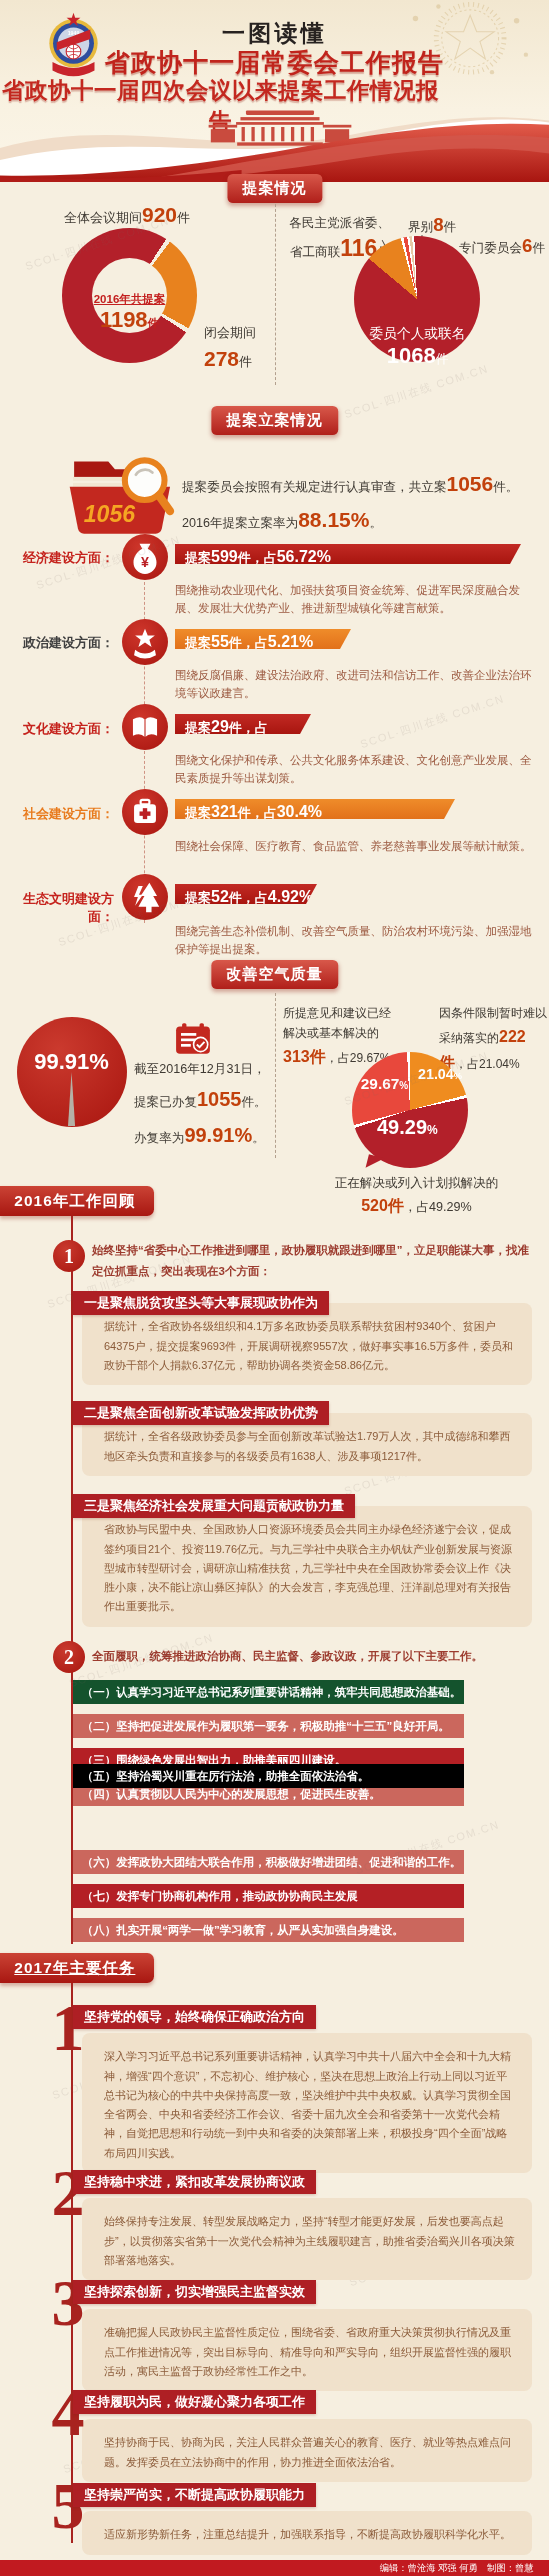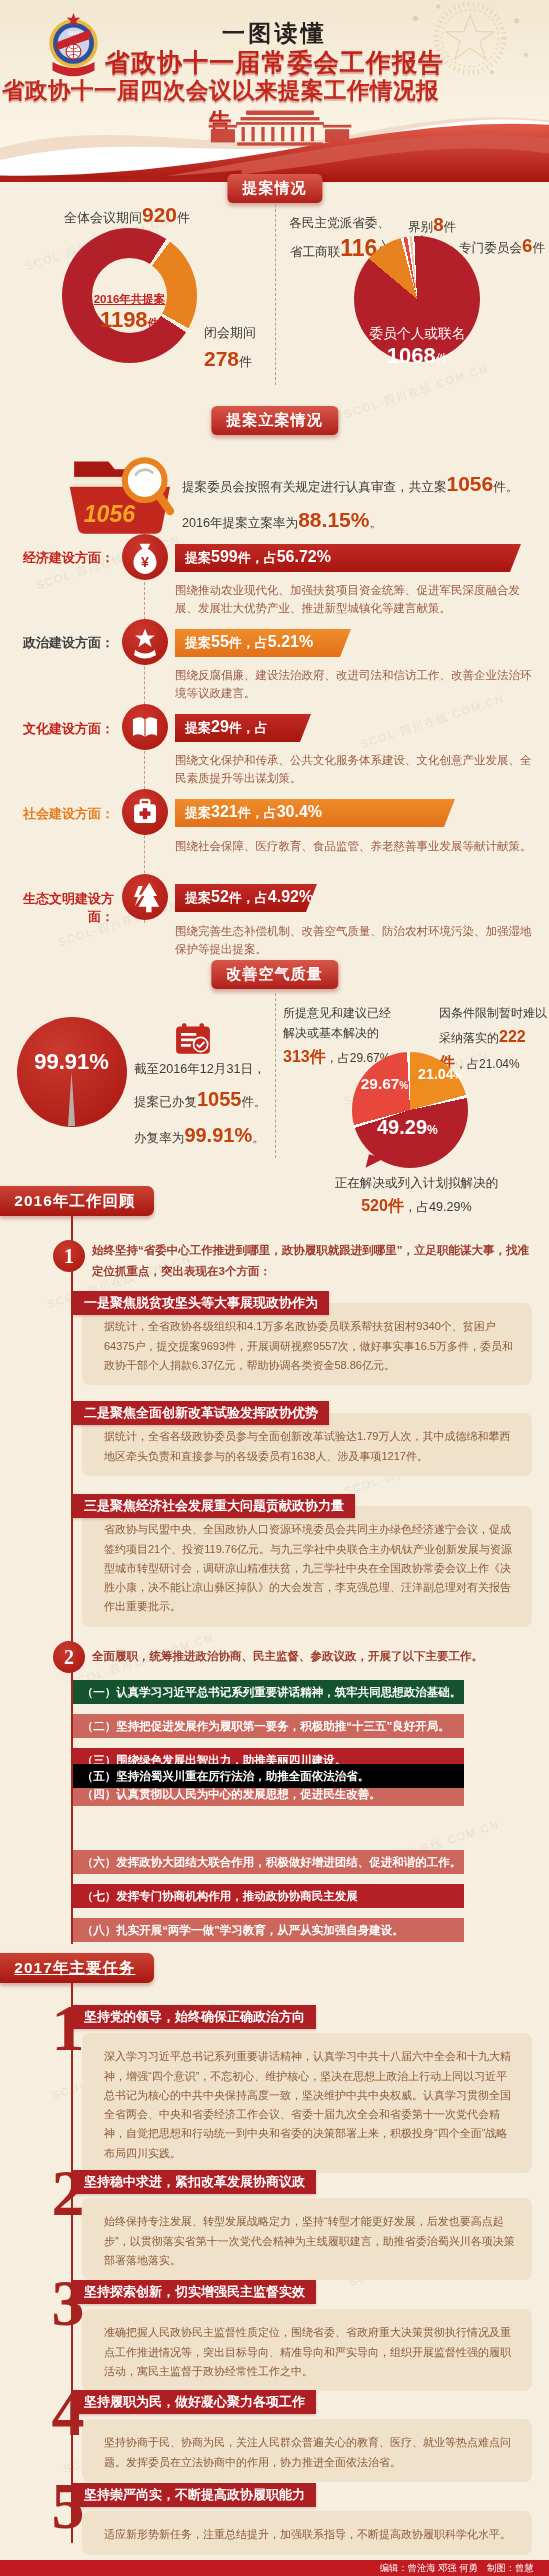--- a/index.html
+++ b/index.html
@@ -25,21 +25,21 @@
   .pie-handle{position:absolute;left:352px;top:1052px;width:116px;height:116px;border-radius:50%;
     background:conic-gradient(#ef8c1f 0deg 75deg,#fff 75deg 78deg,#b3202a 78deg 252deg,#fff 252deg 255deg,#e8483c 255deg 357deg,#fff 357deg 360deg);}
   .pie-tail{position:absolute;left:367px;top:1156px;width:0;height:0;border-left:16.5px solid #b3202a;border-bottom:14.3px solid transparent;transform:rotate(14deg);}
   .blob{position:absolute;left:16.5px;top:1017px;width:110px;height:110px;border-radius:50%;background:radial-gradient(circle at 38% 30%,#cb3a2e,#a8150f);}
   .sliver{position:absolute;left:68px;top:1072px;width:7.1px;height:54px;background:#b5b1a6;clip-path:polygon(50% 0,100% 100%,0 100%);}
   .dark{color:#3f3a33;}
   .red-num{color:#c2410c;font-weight:bold;}
   
   .cat-label{position:absolute;left:0;width:114px;text-align:right;font-size:13px;font-weight:bold;}
   .cat-icon{position:absolute;left:122px;width:46px;height:46px;border-radius:50%;background:radial-gradient(circle at 40% 30%,#ce362b,#a8150f);}
-  .cat-bar{position:absolute;left:175px;height:28px;line-height:26px;color:#fff;font-weight:bold;font-size:13px;padding-left:10px;clip-path:polygon(0 0,100% 0,calc(100% - 11px) 100%,0 100%);}
+  .cat-bar{position:absolute;left:175px;height:20px;line-height:26px;color:#fff;font-weight:bold;font-size:13px;padding-left:10px;clip-path:polygon(0 0,100% 0,calc(100% - 11px) 100%,0 100%);}
   .cat-bar .bignum{font-size:16px;}
   .cat-desc{position:absolute;left:175px;width:357px;font-size:11.5px;line-height:1.6;color:#9c5a41;}
   
   .tl{position:absolute;left:71px;width:2.2px;background:#a8231f;}
   .item-circle{position:absolute;left:53px;width:32px;height:32px;border-radius:50%;background:radial-gradient(circle at 40% 30%,#c93a2e,#a8150f);color:#fff;font-size:20px;font-weight:bold;text-align:center;line-height:32px;font-family:"Liberation Serif",serif;}
   .item-text{position:absolute;left:92px;width:439px;font-size:11.5px;font-weight:bold;color:#9c3b2e;line-height:1.8;}
   .sub-hd{position:absolute;left:73px;background:#ae1f24;color:#fff;font-size:13px;font-weight:bold;height:24px;line-height:24px;padding:0 11px;white-space:nowrap;z-index:3;box-shadow:0 1.6px 2.7px rgba(120,30,20,.25);}
   .body-card{position:absolute;left:82px;width:450px;background:#f0e1cb;border-radius:7.7px;padding:14.3px 16.5px 10px 22px;box-sizing:border-box;font-size:11px;line-height:1.75;color:#8a5a38;z-index:1;}
   .work-bar{position:absolute;left:73px;width:391px;height:24px;line-height:24px;color:#fff;font-size:11.5px;font-weight:bold;padding-left:8.8px;box-sizing:border-box;white-space:nowrap;}
   .task-num{position:absolute;left:46px;width:44px;text-align:center;font-size:66px;line-height:1;font-weight:bold;color:#a8231f;font-family:"Liberation Serif",serif;z-index:2;}

